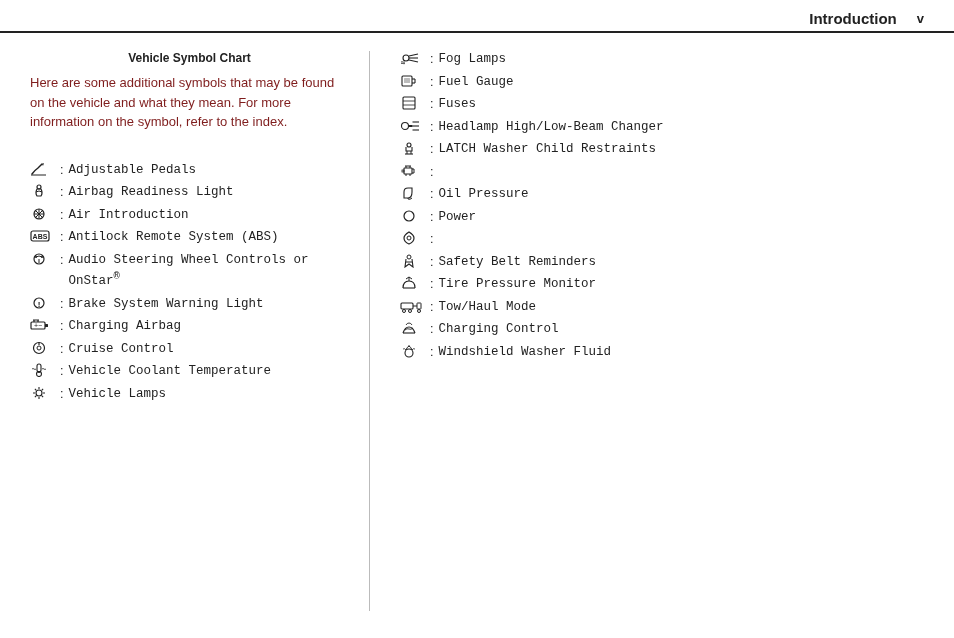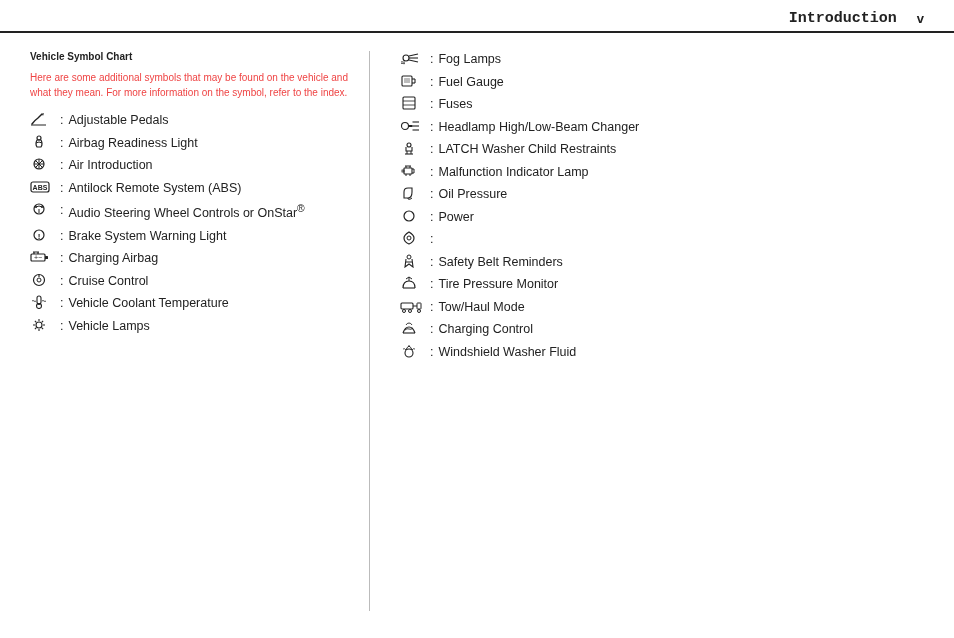--- a/index.html
+++ b/index.html
@@ -24,21 +24,20 @@
       display: flex;
       justify-content: flex-end;
       align-items: center;
       padding: 10px 30px 4px 30px;
       border-bottom: 2px solid #222;
     }
     .header-title {
       font-size: 15px;
       font-weight: bold;
       margin-right: 20px;
-      font-family: Liberation Mono, monospace;
     }
     .header-page {
       font-size: 13px;
       font-weight: bold;
     }
 
     
     .content {
       display: flex;
       padding: 18px 30px 10px 30px;
@@ -52,30 +51,31 @@
       border-right: 1px solid #bbb;
     }
 
     
     .right-col {
       width: 370px;
       padding-left: 30px;
     }
 
     .section-title {
-      font-size: 10px;
+      font-size: 12px;
       font-weight: bold;
       margin-bottom: 8px;
+      text-align: center;
     }
 
     .intro-text {
-      font-size: 10px;
+      font-size: 13px;
       line-height: 1.5;
-      margin-bottom: 12px;
-      color: #ef4444;
+      margin-bottom: 30px;
+      color: #7f1d1d;
     }
 
     .symbol-list {
       list-style: none;
       padding: 0;
     }
 
     .symbol-item {
       display: flex;
       align-items: flex-start;
@@ -93,20 +93,21 @@
       margin-right: 2px;
     }
 
     .symbol-colon {
       margin-right: 5px;
       color: #222;
     }
 
     .symbol-label {
       flex: 1;
+      font-family: Liberation Mono, monospace;
     }
   </style>
 </head>
 <body>
 
 <div class="page-container">
 
   <div class="header">
     <span class="header-title">Introduction</span>
     <span class="header-page">v</span>
@@ -342,21 +343,20 @@
               <line x1="12" y1="9" x2="14" y2="9" stroke="#222" stroke-width="1"></line>
               <line x1="14" y1="5" x2="14" y2="9" stroke="#222" stroke-width="1"></line>
               <line x1="6" y1="4" x2="6" y2="2" stroke="#222" stroke-width="1"></line>
               <line x1="10" y1="4" x2="10" y2="2" stroke="#222" stroke-width="1"></line>
               <line x1="5" y1="2" x2="11" y2="2" stroke="#222" stroke-width="1"></line>
               <line x1="6" y1="10" x2="6" y2="12" stroke="#222" stroke-width="1"></line>
               <line x1="10" y1="10" x2="10" y2="12" stroke="#222" stroke-width="1"></line>
             </svg>
           </span>
           <span class="symbol-colon">:</span>
-          <span class="symbol-label">Malfunction Indicator Lamp</span>
         </li>
 
         <li class="symbol-item">
           <span class="symbol-icon">
             <svg width="18" height="14" viewBox="0 0 18 14" fill="none" xmlns="http://www.w3.org/2000/svg">
               <path d="M4 12 L4 6 Q4 2 8 2 L12 2 L12 6 Q12 12 8 12 Z" stroke="#222" stroke-width="1.1" fill="none"></path>
               <path d="M8 12 L8 13 Q10 14 12 12" stroke="#222" stroke-width="1" fill="none"></path>
             </svg>
           </span>
           <span class="symbol-colon">:</span>

